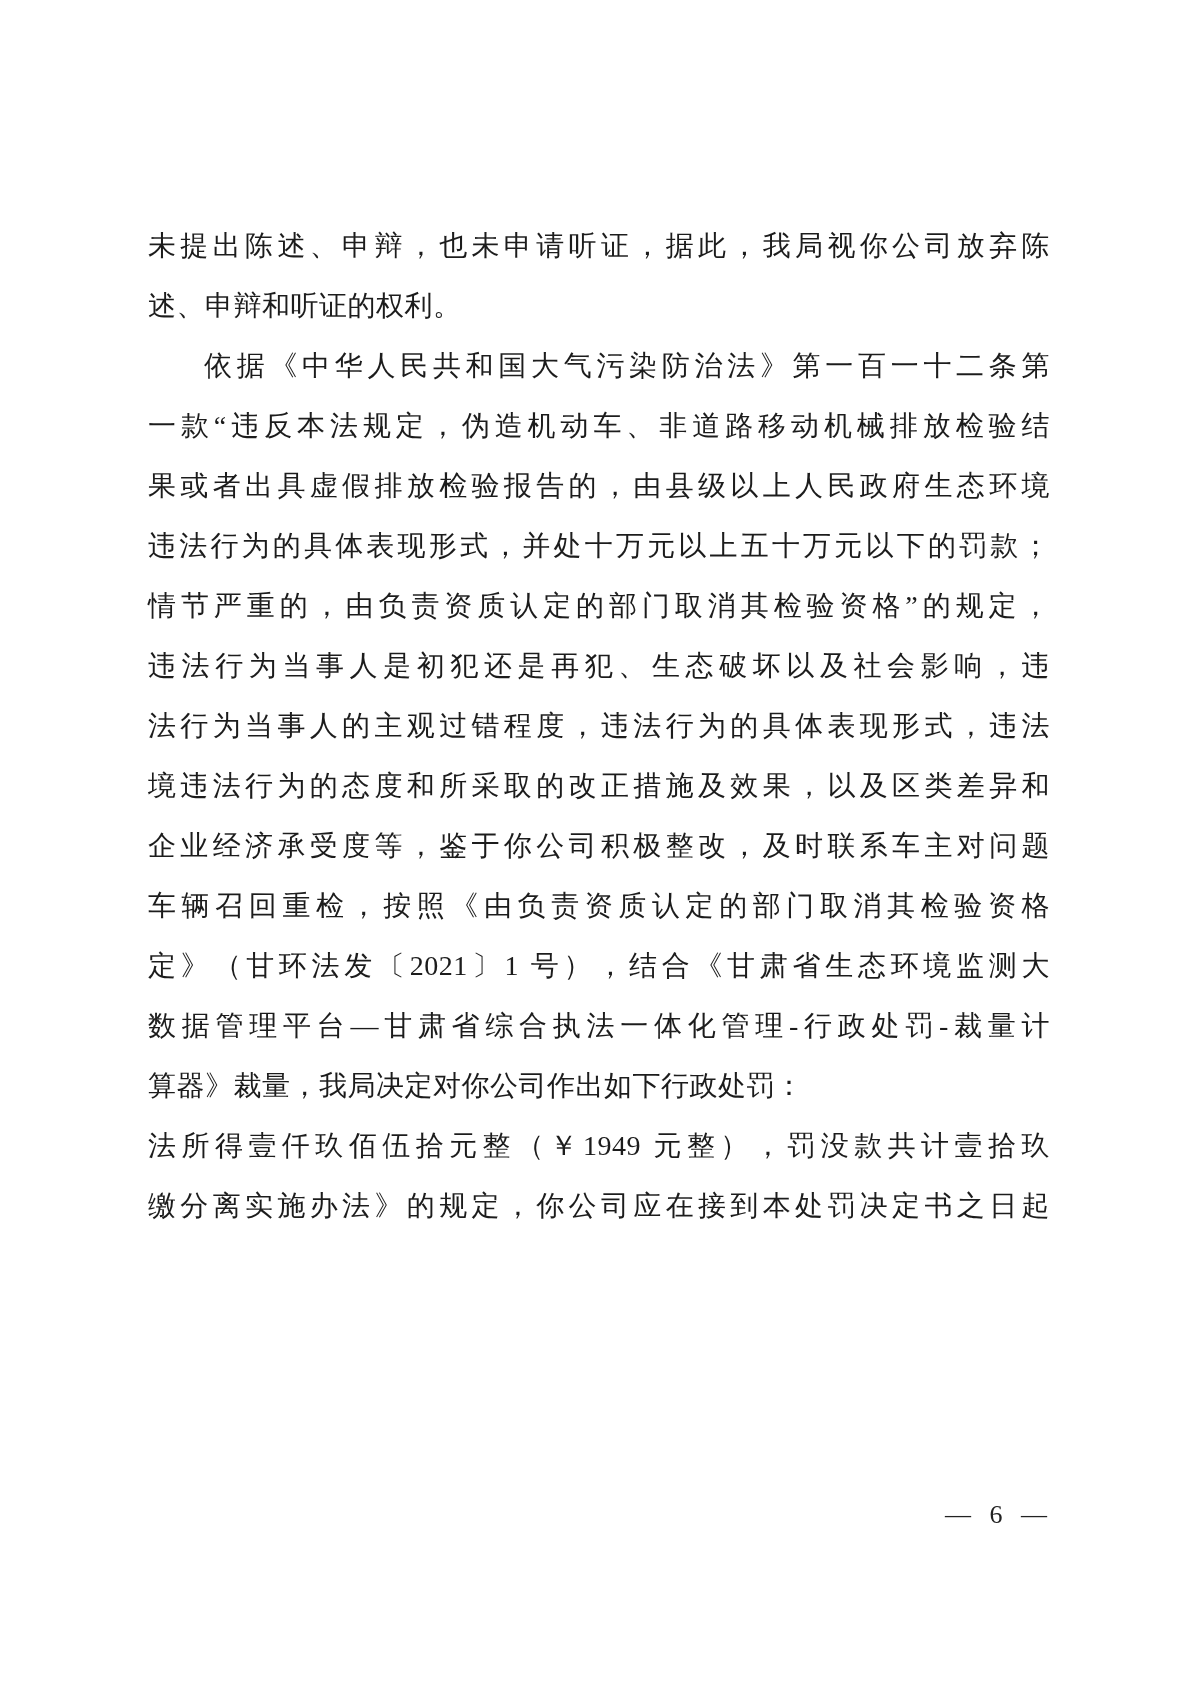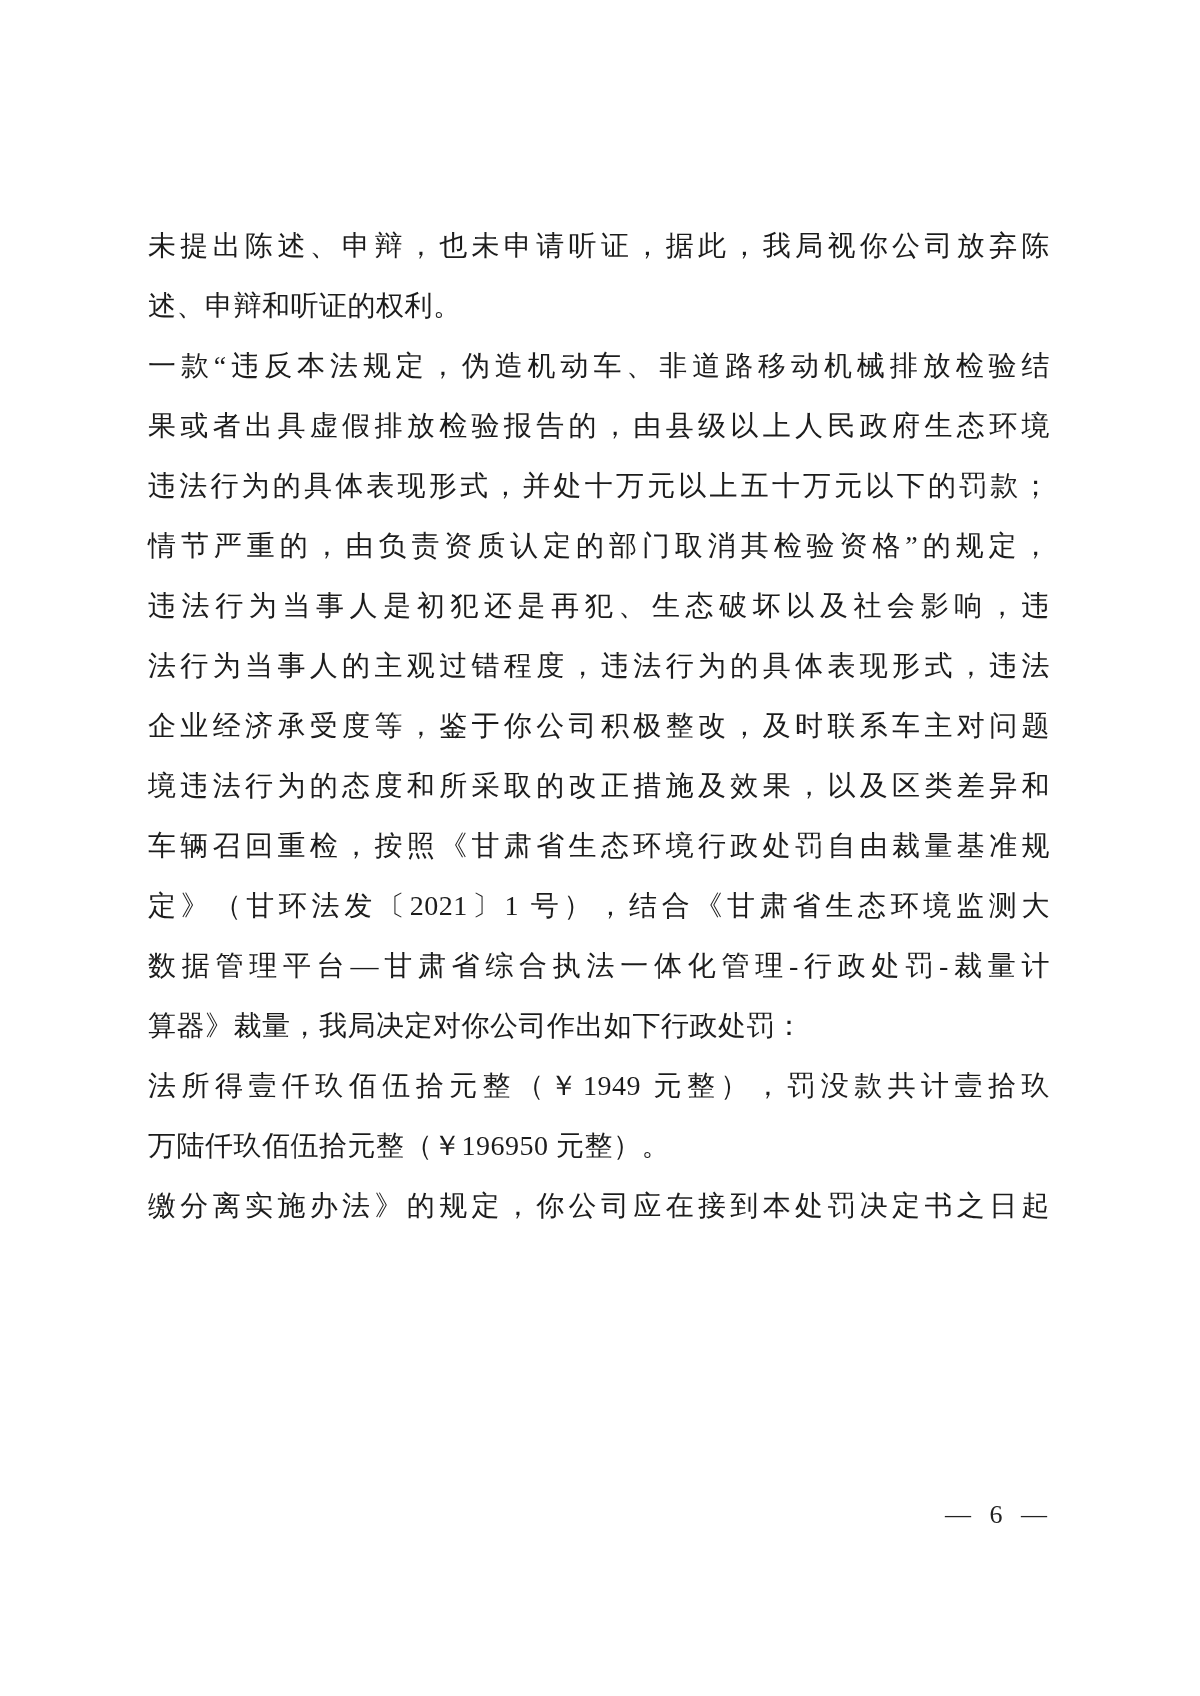--- a/index.html
+++ b/index.html
@@ -51,31 +51,31 @@
     color: #222222;
   }
 </style>
 </head>
 <body>
 
 <div class="page">
   <div class="text-body">
     <p class="fill">未提出陈述、申辩，也未申请听证，据此，我局视你公司放弃陈</p>
     <p>述、申辩和听证的权利。</p>
+    <p class="fill indent">依据《中华人民共和国大气污染防治法》第一百一十二条第</p>
     <p class="fill">一款“违反本法规定，伪造机动车、非道路移动机械排放检验结</p>
     <p class="fill">果或者出具虚假排放检验报告的，由县级以上人民政府生态环境</p>
     <p class="fill">违法行为的具体表现形式，并处十万元以上五十万元以下的罚款；</p>
     <p class="fill">情节严重的，由负责资质认定的部门取消其检验资格”的规定，</p>
     <p class="fill">违法行为当事人是初犯还是再犯、生态破坏以及社会影响，违</p>
     <p class="fill">法行为当事人的主观过错程度，违法行为的具体表现形式，违法</p>
+    <p class="fill">境违法行为的态度和所采取的改正措施及效果，以及区类差异和</p>
     <p class="fill">企业经济承受度等，鉴于你公司积极整改，及时联系车主对问题</p>
-    <p class="fill">境违法行为的态度和所采取的改正措施及效果，以及区类差异和</p>
-    <p class="fill">车辆召回重检，按照《甘肃省生态环境行政处罚自由裁量基准规</p>
+    <p class="fill">车辆召回重检，按照《由负责资质认定的部门取消其检验资格</p>
     <p class="fill">定》（甘环法发〔2021〕1 号），结合《甘肃省生态环境监测大</p>
     <p class="fill">数据管理平台—甘肃省综合执法一体化管理-行政处罚-裁量计</p>
     <p>算器》裁量，我局决定对你公司作出如下行政处罚：</p>
     <p class="fill">法所得壹仟玖佰伍拾元整（￥1949 元整），罚没款共计壹拾玖</p>
-    <p>万陆仟玖佰伍拾元整（￥196950 元整）。</p>
     <p class="fill">缴分离实施办法》的规定，你公司应在接到本处罚决定书之日起</p>
   </div>
 
   <div class="page-number">— 6 —</div>
 </div>
 
 </body></html>

